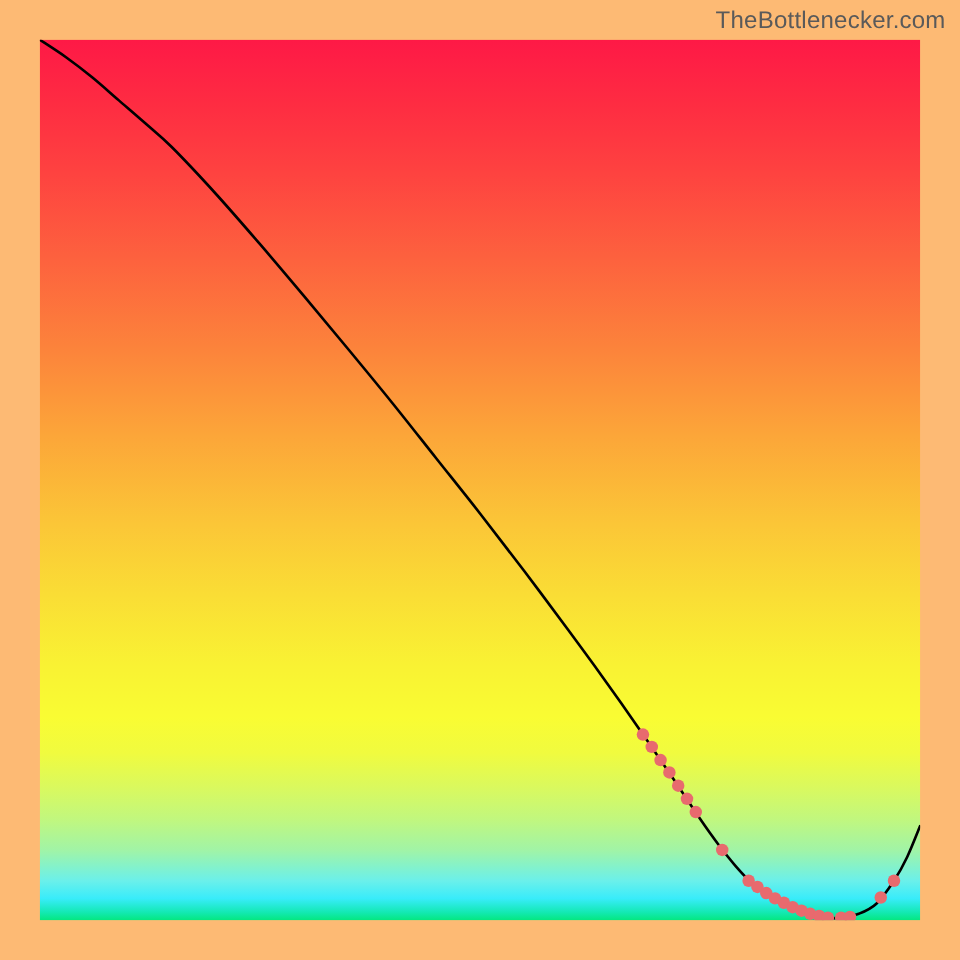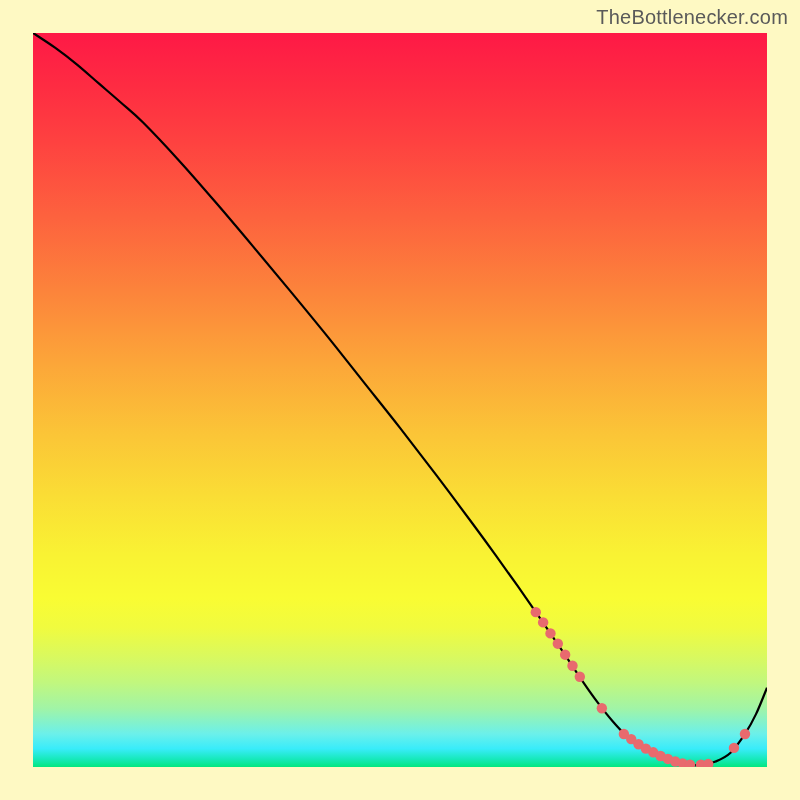--- a/index.html
+++ b/index.html
@@ -8,21 +8,21 @@
     width: 800px;
     height: 800px;
     background: #000;
     overflow: hidden;
     font-family: Arial, Helvetica, sans-serif;
   }
   .frame {
     position: relative;
     width: 800px;
     height: 800px;
-    background: #fef9c3;
+    background: #fdba74;
   }
   .watermark {
     position: absolute;
     top: 6px;
     right: 12px;
     color: #5a5a5a;
     font-size: 20px;
     font-weight: 500;
     letter-spacing: 0.2px;
     z-index: 5;

